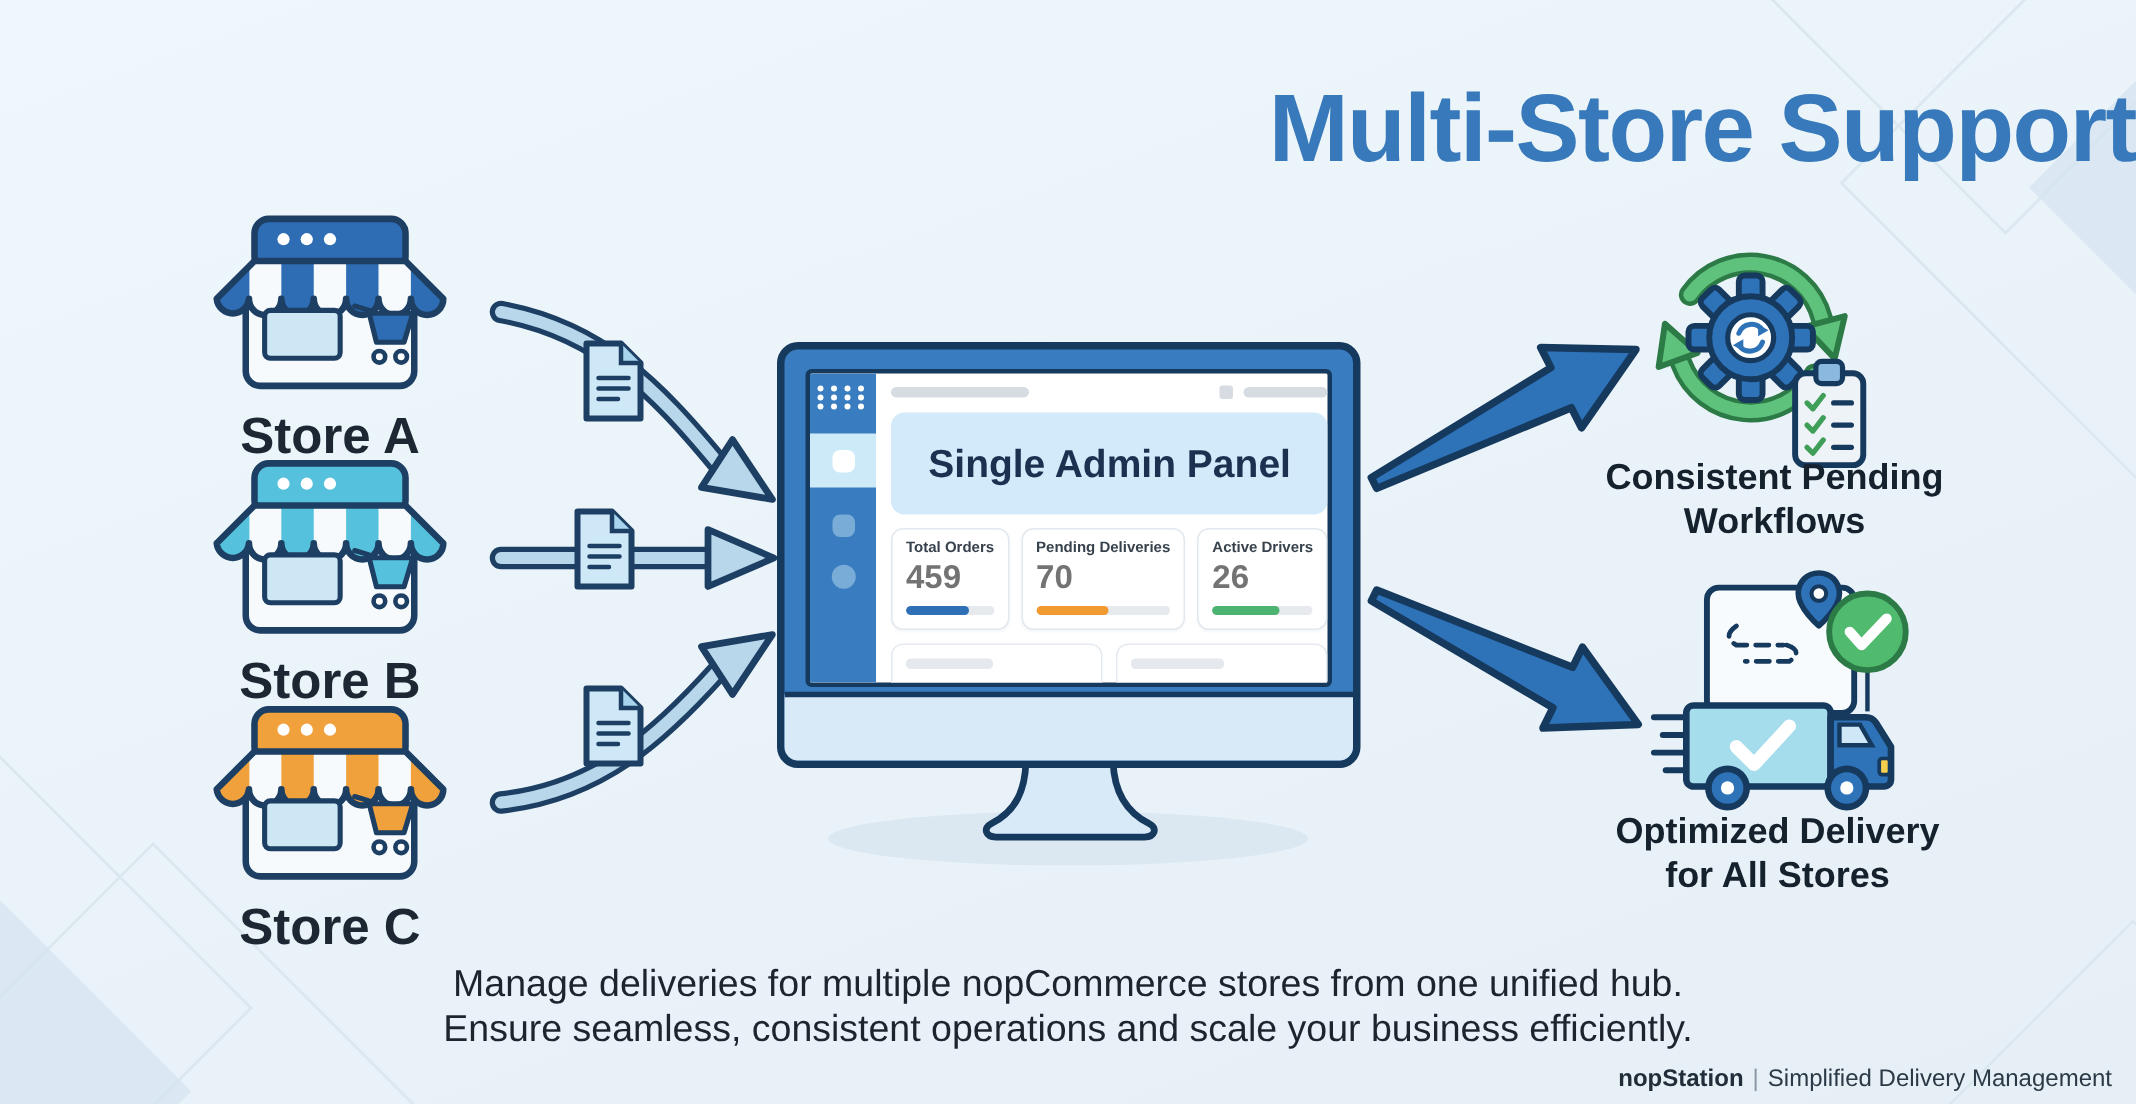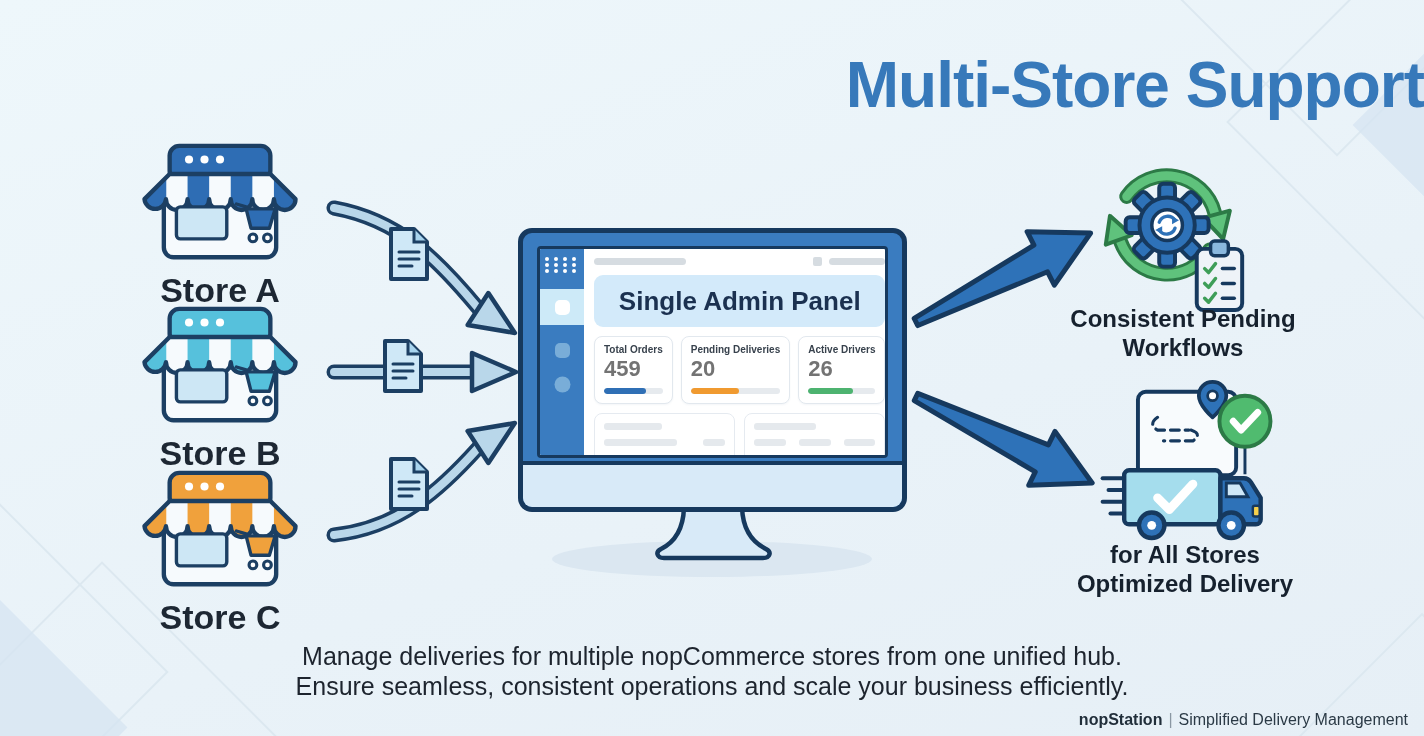--- a/index.html
+++ b/index.html
@@ -40,21 +40,21 @@
   .logo-dots i{width:4px;height:4px;border-radius:2px;background:#fff;display:block;}
   .side-active{width:100%;height:36px;margin-top:16px;background:#cdeaf8;
                display:flex;align-items:center;justify-content:center;}
   .side-active i{width:15px;height:15px;background:#fff;border-radius:5px;display:block;}
   .side-ic{width:15px;height:15px;border-radius:5px;background:#79add8;margin-top:18px;}
   .side-ic.gear{border-radius:50%;box-shadow:0 0 0 2.5px #79add8;width:11px;height:11px;margin-top:21px;}
   .main{flex:1;padding:8px 10px;position:relative;}
   .topbar{display:flex;justify-content:space-between;align-items:center;}
   .pill{height:7px;border-radius:4px;background:#d6dce1;}
   .sq{width:9px;height:9px;border-radius:2px;background:#d6dce1;}
-  .banner{margin-top:9px;height:52px;background:#d3eafa;border-radius:9px;
+  .banner{margin-top:9px;height:68px;background:#d3eafa;border-radius:9px;
           display:flex;align-items:center;justify-content:center;
           font-size:26px;font-weight:700;color:#1b3150;}
   .stats{margin-top:9px;display:flex;gap:8px;}
   .stat{flex:1;background:#fff;border:1.5px solid #e2e8ee;border-radius:8px;
         padding:7px 9px 9px;box-shadow:0 1px 2px rgba(40,70,110,.05);}
   .stat .lb{font-size:10px;font-weight:700;color:#38424d;white-space:nowrap;}
   .stat .vl{font-size:22px;font-weight:800;color:#737373;margin:1px 0 6px;}
   .track{height:6px;border-radius:3px;background:#e6eaee;overflow:hidden;}
   .fill{height:100%;border-radius:3px;}
   .skels{margin-top:9px;display:flex;gap:9px;}
@@ -248,21 +248,21 @@
         <div class="stats">
           <div class="stat">
             <div class="lb">Total Orders</div>
             <div class="vl">459</div>
             <div class="track">
               <div class="fill" style="background-color: rgb(47, 111, 181); width: 72%;"></div>
             </div>
           </div>
           <div class="stat">
             <div class="lb">Pending Deliveries</div>
-            <div class="vl">20</div>
+            <div class="vl">70</div>
             <div class="track">
               <div class="fill" style="background-color: rgb(240, 154, 48); width: 54%;"></div>
             </div>
           </div>
           <div class="stat">
             <div class="lb">Active Drivers</div>
             <div class="vl">26</div>
             <div class="track">
               <div class="fill" style="background-color: rgb(77, 179, 112); width: 66%;"></div>
             </div>
@@ -394,22 +394,22 @@
     <path d="M58,120 l12,12 l24,-26" fill="none" stroke="#ffffff" stroke-width="9" stroke-linecap="round" stroke-linejoin="round"></path>
     <path d="M122,100 h24 c3,0 5,1 7,4 l10,16 v22 c0,3 -2,5 -5,5 h-36 z" fill="#2e72b8" stroke="#16395e" stroke-width="4.5" stroke-linejoin="round"></path>
     <path d="M128,105 h14 l8,14 h-22 z" fill="#cfe8f8" stroke="#16395e" stroke-width="3"></path>
     <rect x="155" y="128" width="7" height="11" rx="2" fill="#f5d04c" stroke="#16395e" stroke-width="2.5"></rect>
     <circle cx="52" cy="148" r="13" fill="#2e72b8" stroke="#16395e" stroke-width="4.5"></circle>
     <circle cx="52" cy="148" r="4.5" fill="#fff"></circle>
     <circle cx="133" cy="148" r="13" fill="#2e72b8" stroke="#16395e" stroke-width="4.5"></circle>
     <circle cx="133" cy="148" r="4.5" fill="#fff"></circle>
   </svg>
   <div class="outcome-label" style="left:1030px;top:541px;">
+    <div>Optimized Delivery</div>
     <div>for All Stores</div>
-    <div>Optimized Delivery</div>
   </div>
 
   <div class="desc">
     <div>Manage deliveries for multiple nopCommerce stores from one unified hub.</div>
     <div>Ensure seamless, consistent operations and scale your business efficiently.</div>
   </div>
 
   <div class="footer">
     <span class="brand">nopStation</span><span class="sep">|</span><span>Simplified Delivery Management</span>
   </div>

